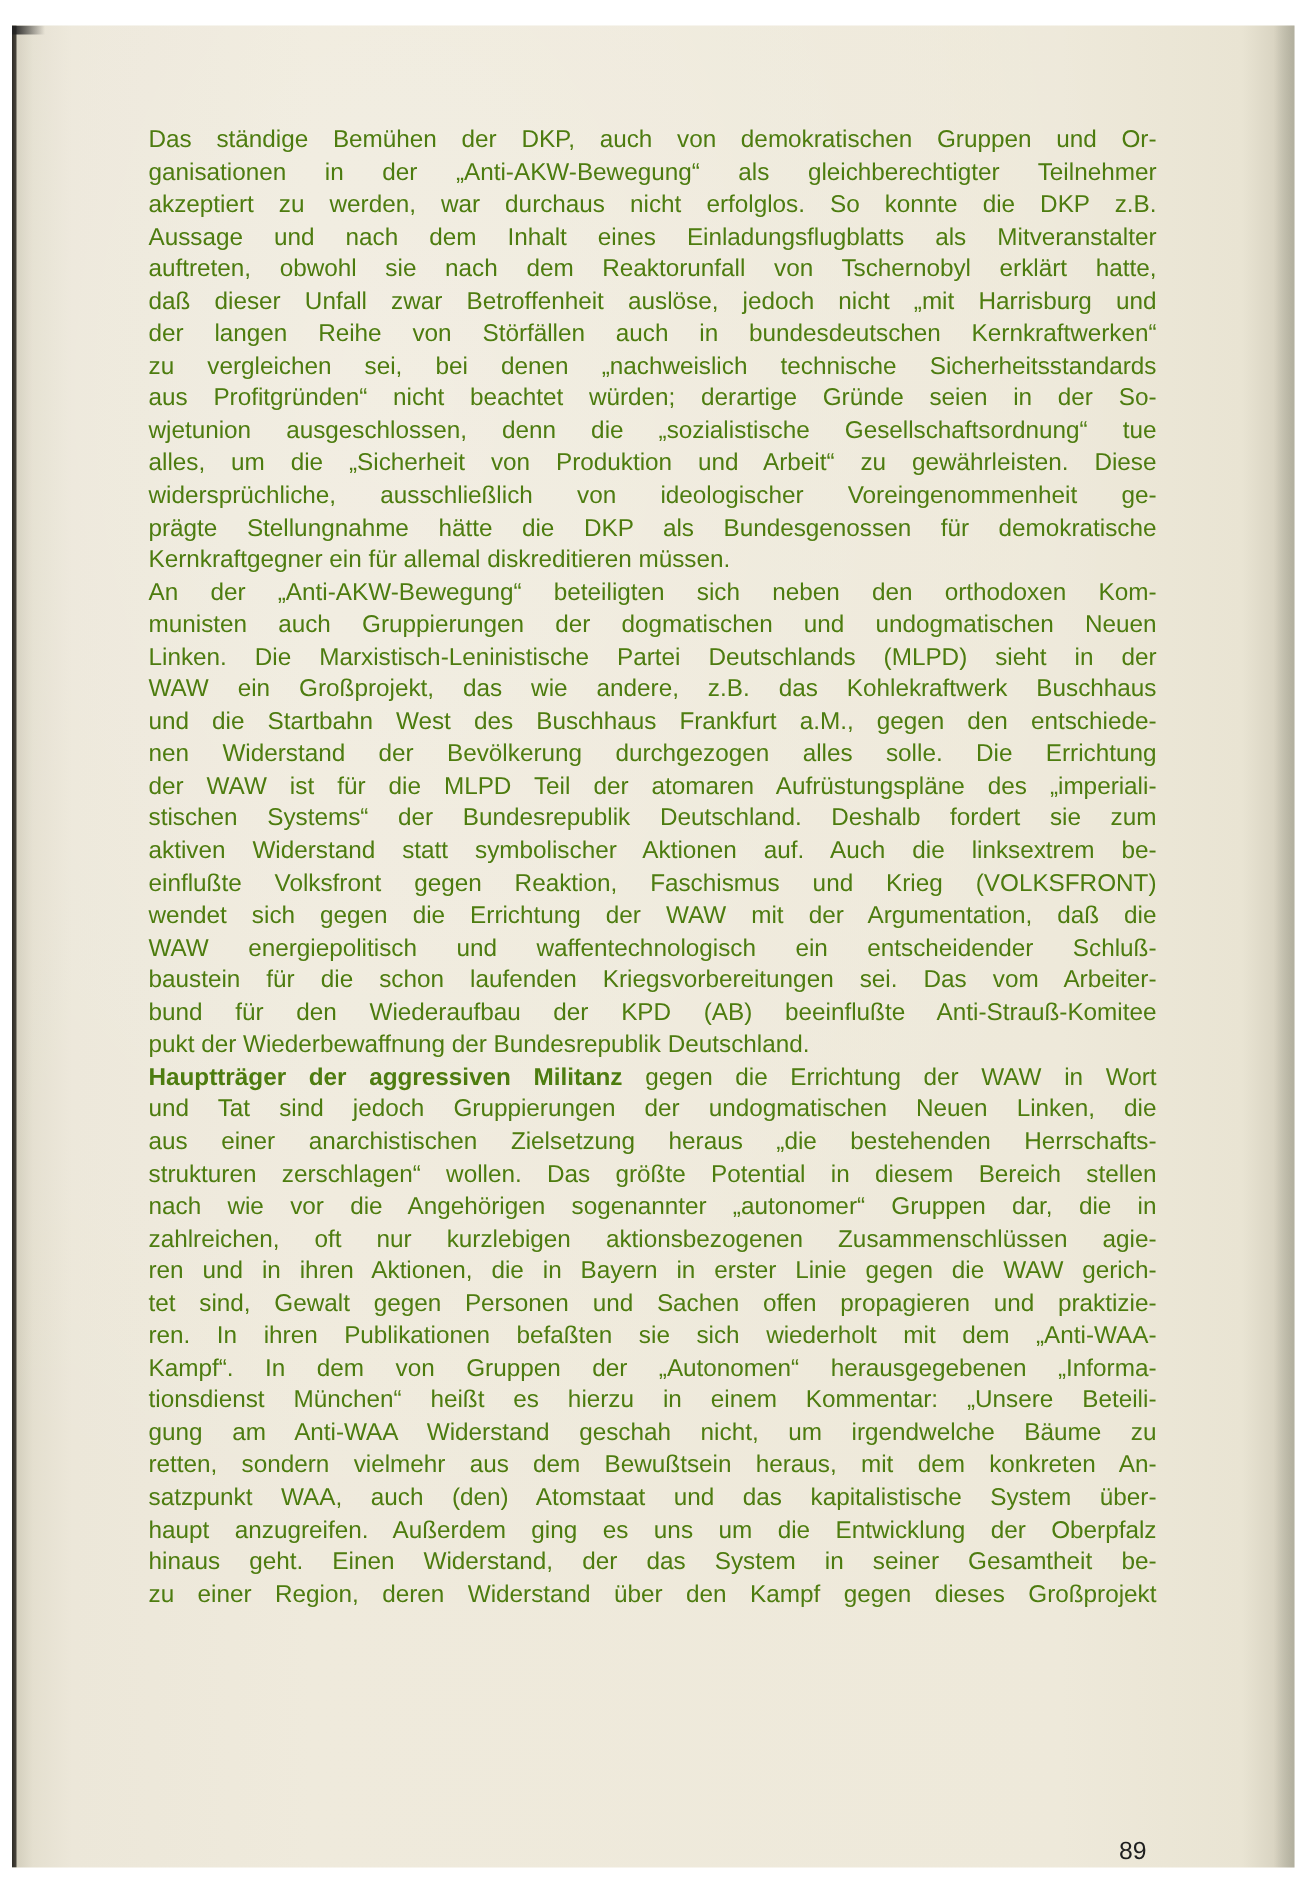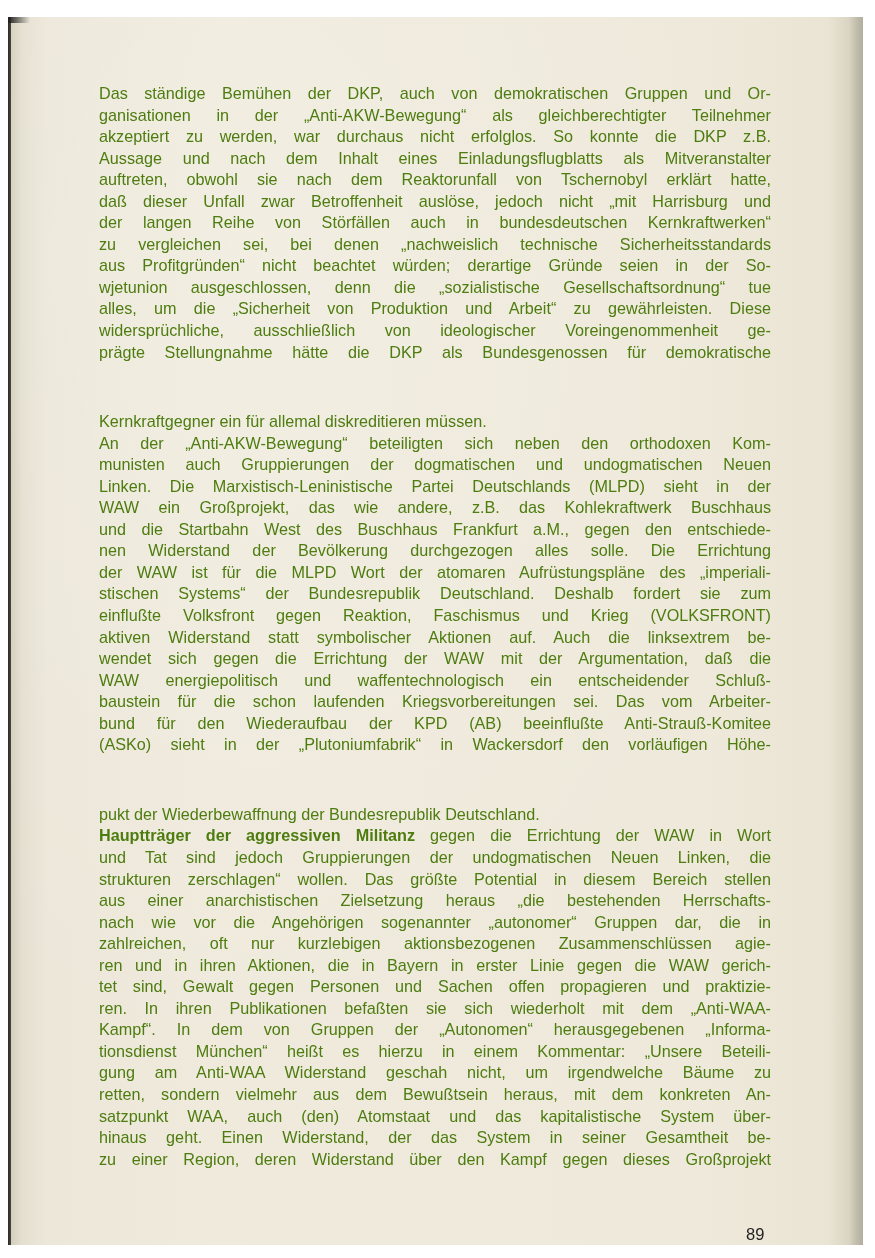--- a/index.html
+++ b/index.html
@@ -60,21 +60,20 @@
   }
   .line {
     display: block;
     white-space: nowrap;
     text-align: justify;
     text-align-last: justify;
     height: 21.55px;
   }
   .line.last {
     text-align-last: left;
-    margin-top: 48px;
   }
   .bold {
     font-weight: bold;
   }
   .page-number {
     position: absolute;
     left: 746px;
     top: 1178px;
     font-size: 16.5px;
     color: #1f1f1f;
@@ -109,45 +108,45 @@
     <span class="line last">Kernkraftgegner ein für allemal diskreditieren müssen.</span>
   </div>
 
   <div>
     <span class="line">An der „Anti-AKW-Bewegung“ beteiligten sich neben den orthodoxen Kom-</span>
     <span class="line">munisten auch Gruppierungen der dogmatischen und undogmatischen Neuen</span>
     <span class="line">Linken. Die Marxistisch-Leninistische Partei Deutschlands (MLPD) sieht in der</span>
     <span class="line">WAW ein Großprojekt, das wie andere, z.B. das Kohlekraftwerk Buschhaus</span>
     <span class="line">und die Startbahn West des Buschhaus Frankfurt a.M., gegen den entschiede-</span>
     <span class="line">nen Widerstand der Bevölkerung durchgezogen alles solle. Die Errichtung</span>
-    <span class="line">der WAW ist für die MLPD Wort der atomaren Aufrüstungspläne des „imperiali-</span>
+    <span class="line">der WAW ist für die MLPD Teil der atomaren Aufrüstungspläne des „imperiali-</span>
     <span class="line">stischen Systems“ der Bundesrepublik Deutschland. Deshalb fordert sie zum</span>
+    <span class="line">aktiven Widerstand statt symbolischer Aktionen auf. Auch die linksextrem be-</span>
     <span class="line">einflußte Volksfront gegen Reaktion, Faschismus und Krieg (VOLKSFRONT)</span>
-    <span class="line">aktiven Widerstand statt symbolischer Aktionen auf. Auch die linksextrem be-</span>
     <span class="line">wendet sich gegen die Errichtung der WAW mit der Argumentation, daß die</span>
     <span class="line">WAW energiepolitisch und waffentechnologisch ein entscheidender Schluß-</span>
     <span class="line">baustein für die schon laufenden Kriegsvorbereitungen sei. Das vom Arbeiter-</span>
     <span class="line">bund für den Wiederaufbau der KPD (AB) beeinflußte Anti-Strauß-Komitee</span>
-    <span class="line">(ASKo) sieht in der „Plutoniumfabrik“ in Wackersdorf den vorläufigen Höhe-</span>
     <span class="line last">pukt der Wiederbewaffnung der Bundesrepublik Deutschland.</span>
   </div>
 
   <div>
     <span class="line"><span class="bold">Hauptträger der aggressiven Militanz</span><span> gegen die Errichtung der WAW in Wort</span></span>
     <span class="line">und Tat sind jedoch Gruppierungen der undogmatischen Neuen Linken, die</span>
+    <span class="line">aus einer anarchistischen Zielsetzung heraus „die bestehenden Herrschafts-</span>
     <span class="line">strukturen zerschlagen“ wollen. Das größte Potential in diesem Bereich stellen</span>
-    <span class="line">aus einer anarchistischen Zielsetzung heraus „die bestehenden Herrschafts-</span>
     <span class="line">nach wie vor die Angehörigen sogenannter „autonomer“ Gruppen dar, die in</span>
     <span class="line">zahlreichen, oft nur kurzlebigen aktionsbezogenen Zusammenschlüssen agie-</span>
     <span class="line">ren und in ihren Aktionen, die in Bayern in erster Linie gegen die WAW gerich-</span>
     <span class="line">tet sind, Gewalt gegen Personen und Sachen offen propagieren und praktizie-</span>
     <span class="line">ren. In ihren Publikationen befaßten sie sich wiederholt mit dem „Anti-WAA-</span>
     <span class="line">Kampf“. In dem von Gruppen der „Autonomen“ herausgegebenen „Informa-</span>
     <span class="line">tionsdienst München“ heißt es hierzu in einem Kommentar: „Unsere Beteili-</span>
     <span class="line">gung am Anti-WAA Widerstand geschah nicht, um irgendwelche Bäume zu</span>
     <span class="line">retten, sondern vielmehr aus dem Bewußtsein heraus, mit dem konkreten An-</span>
     <span class="line">satzpunkt WAA, auch (den) Atomstaat und das kapitalistische System über-</span>
+    <span class="line">haupt anzugreifen. Außerdem ging es uns um die Entwicklung der Oberpfalz</span>
     <span class="line">hinaus geht. Einen Widerstand, der das System in seiner Gesamtheit be-</span>
     <span class="line">zu einer Region, deren Widerstand über den Kampf gegen dieses Großprojekt</span>
   </div>
 </div>
 
 <div class="page-number">89</div>
 
 </body></html>

